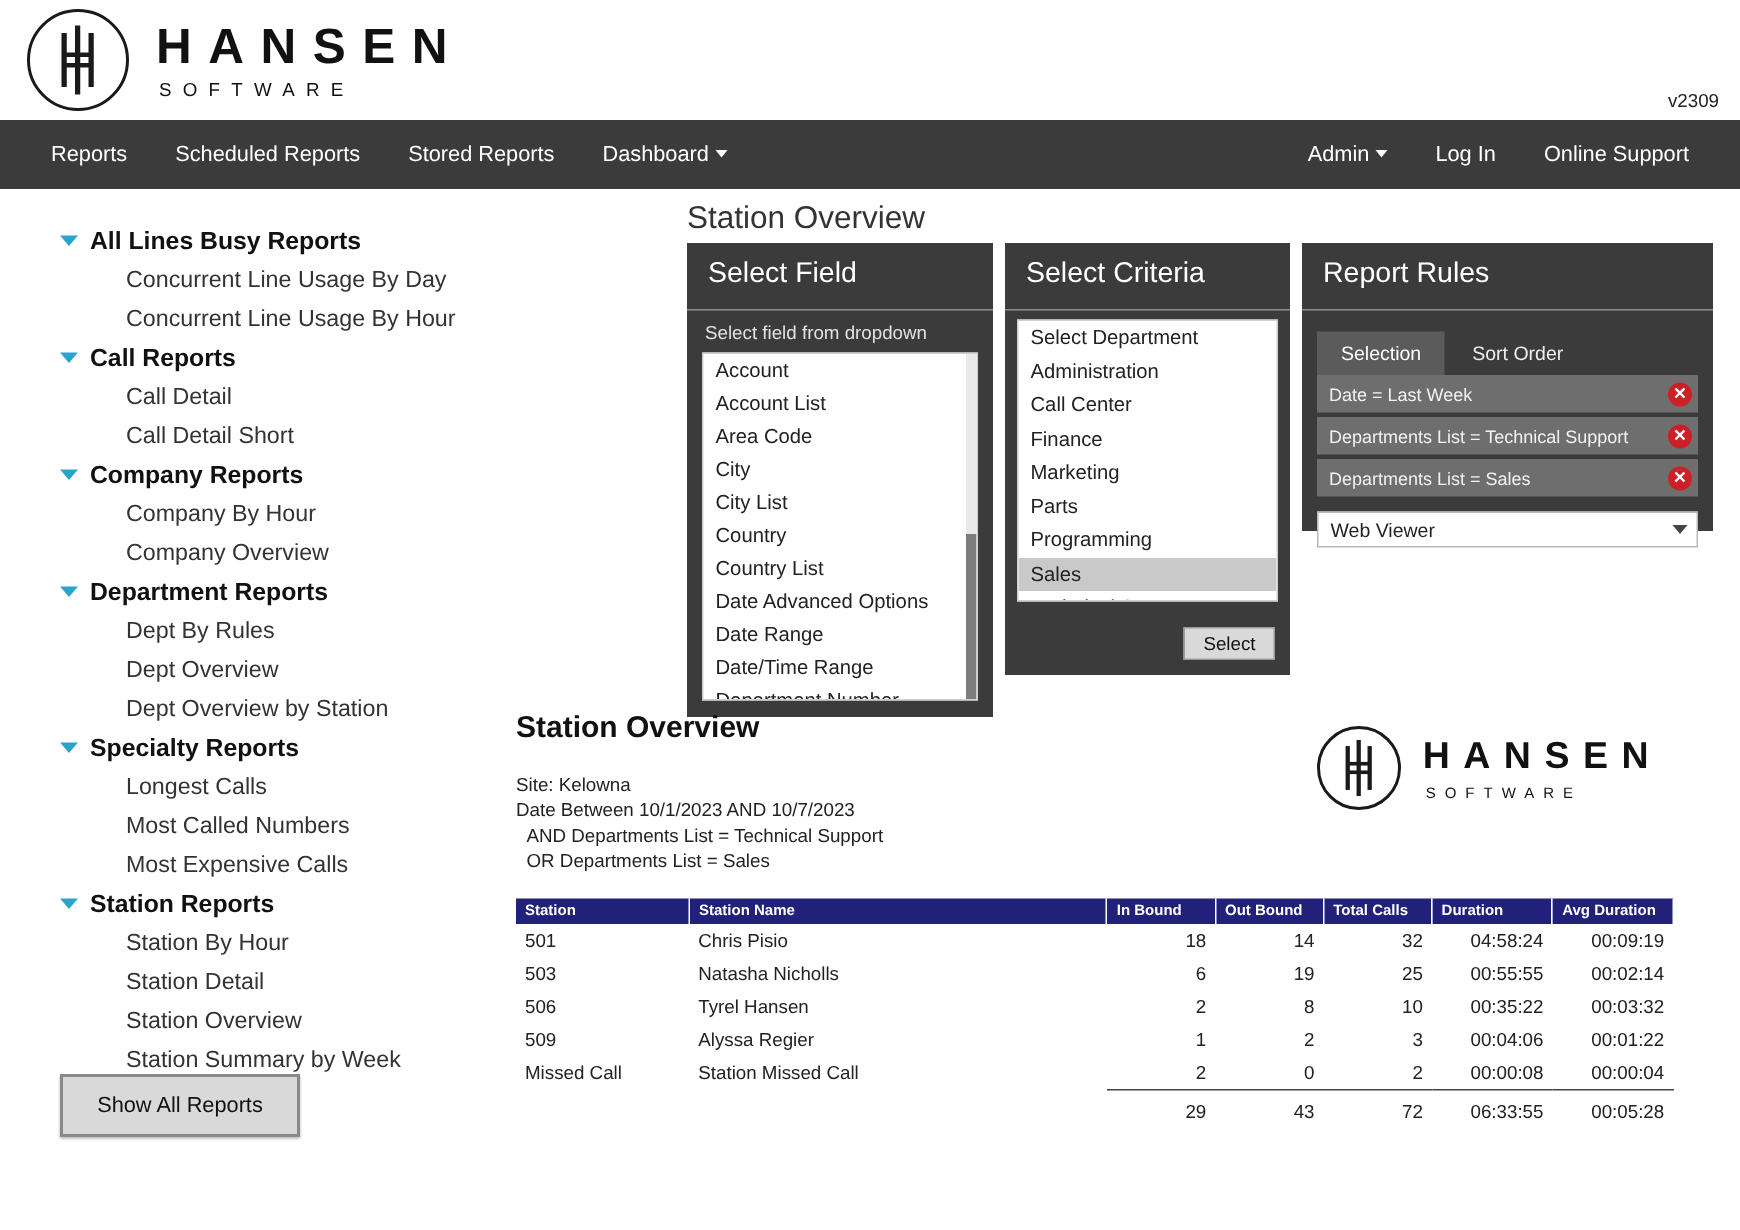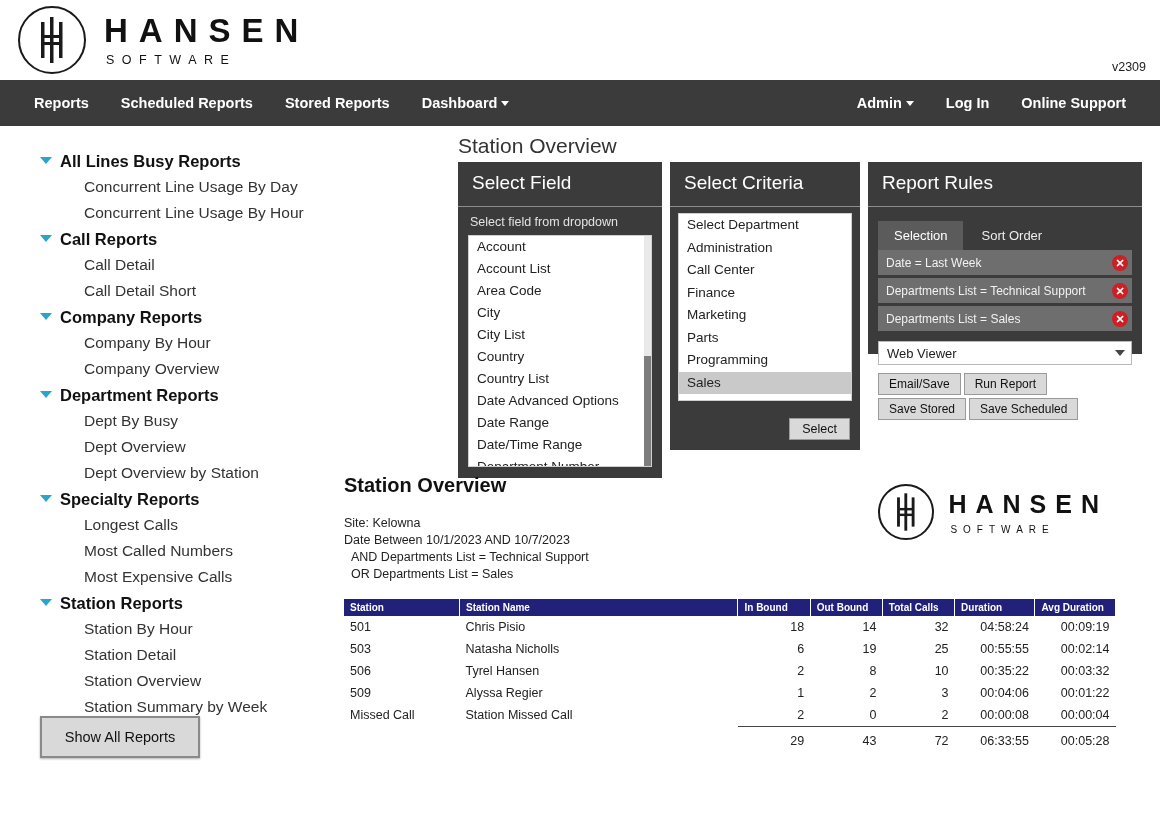--- a/index.html
+++ b/index.html
@@ -24,21 +24,21 @@
   #version { position:absolute; right:14px; top:60px; font-size:12.5px; color:#222; }
 
   
   #navbar {
     height:46px; background:#3b3b3b; color:#fff;
     display:flex; align-items:center; justify-content:space-between;
     padding:0 18px;
   }
   .nav-group { display:flex; align-items:center; }
   .nav-item {
-    font-size:14.5px; font-weight:700; color:#ffffff;
+    font-size:14.5px; font-weight:400; color:#ffffff;
     padding:4px 16px; line-height:46px; cursor:pointer; white-space:nowrap;
   }
   .caret-down {
     display:inline-block; width:0; height:0; margin-left:4px;
     border-left:4px solid transparent; border-right:4px solid transparent;
     border-top:5px solid #fff; vertical-align:2px;
   }
 
   
   #sidebar { position:absolute; left:0; top:126px; width:330px; padding-top:22px; }
@@ -214,21 +214,21 @@
     <div class="side-group">
       <div class="side-caret"></div>
       <div class="side-group-label">Company Reports</div>
     </div>
     <div class="side-link">Company By Hour</div>
     <div class="side-link">Company Overview</div>
     <div class="side-group">
       <div class="side-caret"></div>
       <div class="side-group-label">Department Reports</div>
     </div>
-    <div class="side-link">Dept By Busy</div>
+    <div class="side-link">Dept By Rules</div>
     <div class="side-link">Dept Overview</div>
     <div class="side-link">Dept Overview by Station</div>
     <div class="side-group">
       <div class="side-caret"></div>
       <div class="side-group-label">Specialty Reports</div>
     </div>
     <div class="side-link">Longest Calls</div>
     <div class="side-link">Most Called Numbers</div>
     <div class="side-link">Most Expensive Calls</div>
     <div class="side-group">
@@ -301,30 +301,20 @@
       </div>
       <div class="rule-row">
         <span>Departments List = Sales</span>
         <span class="rule-del">✕</span>
       </div>
     </div>
   <div id="viewer-select">
     <span>Web Viewer</span>
     <span class="caret"></span>
   </div>
-  <div id="rules-buttons">
-    <div class="rules-btn-row">
-      <div class="rules-btn">Email/Save</div>
-      <div class="rules-btn">Run Report</div>
-    </div>
-    <div class="rules-btn-row">
-      <div class="rules-btn">Save Stored</div>
-      <div class="rules-btn">Save Scheduled</div>
-    </div>
-  </div>
 </div>
 
 <div id="report">
   <div id="report-title">Station Overview</div>
 
   <div id="report-logo">
     <div id="report-logo-mark">
       <svg width="52" height="52" viewBox="0 0 64 64" aria-hidden="true">
         <rect x="21" y="14" width="3.5" height="36" fill="#1a1a1a"></rect>
         <rect x="39" y="14" width="3.5" height="36" fill="#1a1a1a"></rect>

